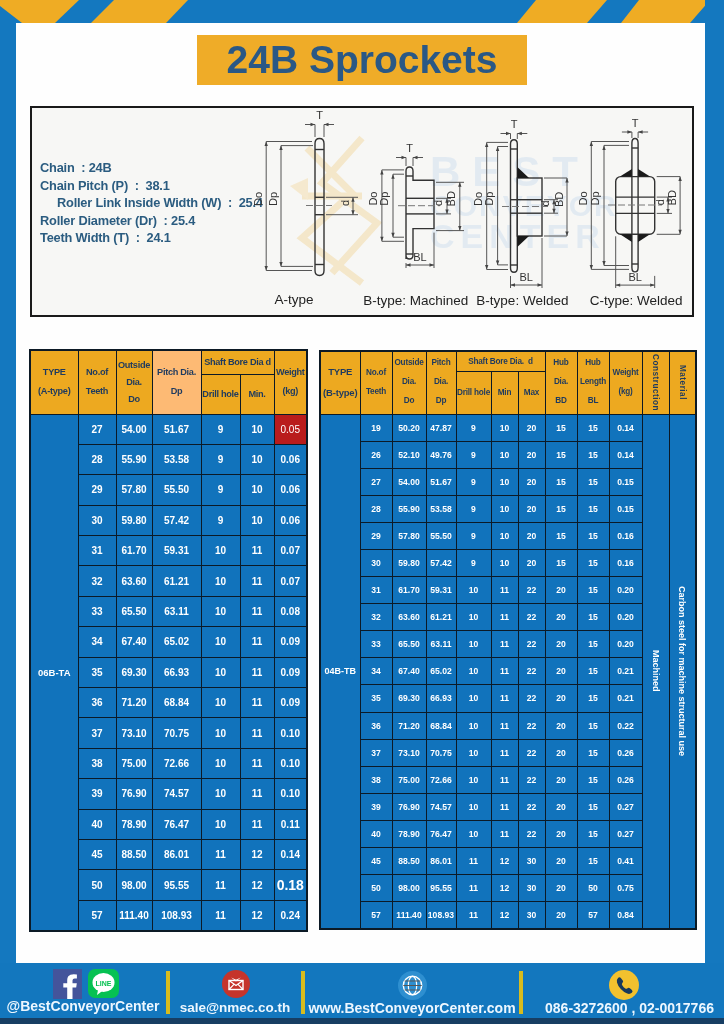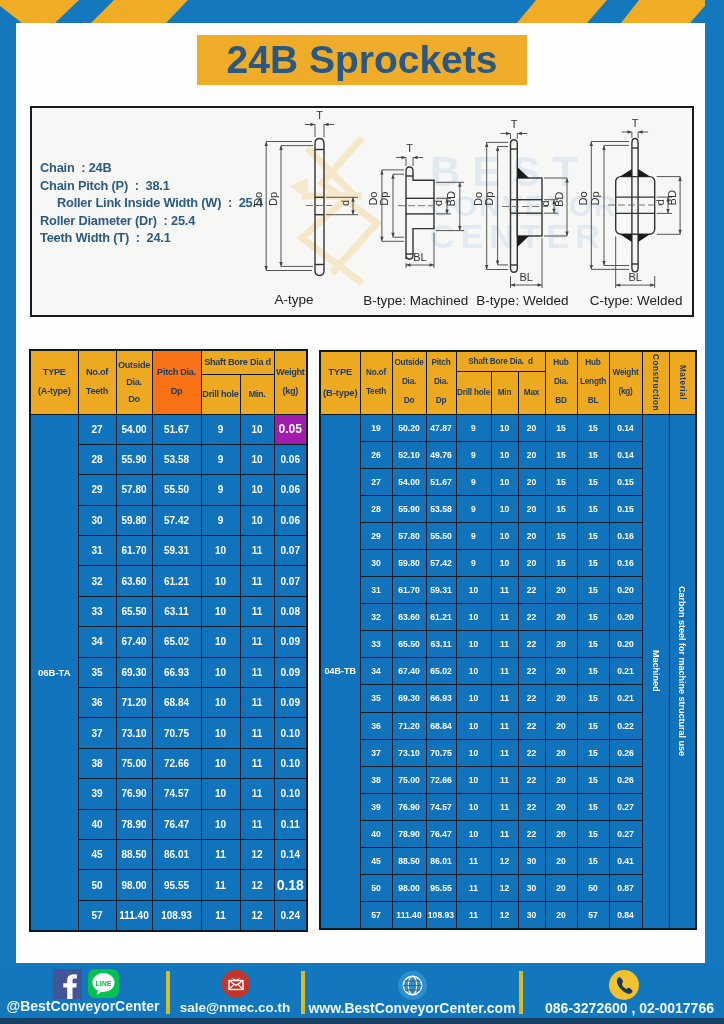--- a/index.html
+++ b/index.html
@@ -261,36 +261,36 @@
       <col style="width:49px">
       <col style="width:39px">
       <col style="width:34px">
       <col style="width:33px">
     </colgroup>
 <tbody>
       <tr style="height:24px;">
 <td rowspan="2" style="background:#EDA920;color:#1E3A5F;font-weight:bold;font-size:9.2px;white-space:nowrap;letter-spacing:-0.3px;border:1.6px solid #0C1A26;line-height:2.1;">TYPE<br>(A-type)</td>
 <td rowspan="2" style="background:#EDA920;color:#1E3A5F;font-weight:bold;font-size:9.2px;white-space:nowrap;letter-spacing:-0.3px;border:1.6px solid #0C1A26;line-height:2.1;">No.of<br>Teeth</td>
 <td rowspan="2" style="background:#EDA920;color:#1E3A5F;font-weight:bold;font-size:9.2px;white-space:nowrap;letter-spacing:-0.3px;border:1.6px solid #0C1A26;line-height:1.8;">Outside<br>Dia.<br>Do</td>
-<td rowspan="2" style="background:#f97316;color:#1E3A5F;font-weight:bold;font-size:9.2px;white-space:nowrap;letter-spacing:-0.3px;border:1.6px solid #0C1A26;line-height:2.1;">Pitch Dia.<br>Dp</td>
+<td rowspan="2" style="background:#fdba74;color:#1E3A5F;font-weight:bold;font-size:9.2px;white-space:nowrap;letter-spacing:-0.3px;border:1.6px solid #0C1A26;line-height:2.1;">Pitch Dia.<br>Dp</td>
 <td colspan="2" style="background:#EDA920;color:#1E3A5F;font-weight:bold;font-size:9.2px;white-space:nowrap;letter-spacing:-0.3px;border:1.6px solid #0C1A26;">Shaft Bore Dia d</td>
 <td rowspan="2" style="background:#EDA920;color:#1E3A5F;font-weight:bold;font-size:9.2px;white-space:nowrap;letter-spacing:-0.3px;border:1.6px solid #0C1A26;line-height:2.1;">Weight<br>(kg)</td>
       </tr>
 <tr style="height:40px;">
         <td style="background:#EDA920;color:#1E3A5F;font-weight:bold;font-size:9.2px;white-space:nowrap;letter-spacing:-0.3px;border:1.6px solid #0C1A26;">Drill hole</td>
         <td style="background:#EDA920;color:#1E3A5F;font-weight:bold;font-size:9.2px;white-space:nowrap;letter-spacing:-0.3px;border:1.6px solid #0C1A26;">Min.</td>
       </tr>
 <tr style="height:30.4px;">
 <td rowspan="17" style="background:#1173BC;color:#fff;font-weight:bold;font-size:10px;border:1.6px solid #0C1A26;font-size:9.5px;">06B-TA</td>
 <td style="background:#1173BC;color:#fff;font-weight:bold;font-size:10px;border:1.6px solid #0C1A26;">27</td>
         <td style="background:#1173BC;color:#fff;font-weight:bold;font-size:10px;border:1.6px solid #0C1A26;">54.00</td>
         <td style="background:#1173BC;color:#fff;font-weight:bold;font-size:10px;border:1.6px solid #0C1A26;">51.67</td>
         <td style="background:#1173BC;color:#fff;font-weight:bold;font-size:10px;border:1.6px solid #0C1A26;">9</td>
         <td style="background:#1173BC;color:#fff;font-weight:bold;font-size:10px;border:1.6px solid #0C1A26;">10</td>
-        <td style="background:#a21caf;color:#fff;font-weight:bold;font-size:12px;border:1.6px solid #0C1A26;">0.05</td>
+        <td style="background:#b91c1c;color:#fff;font-weight:normal;font-size:10px;border:1.6px solid #0C1A26;">0.05</td>
       </tr>
 <tr style="height:30.4px;">
 <td style="background:#1173BC;color:#fff;font-weight:bold;font-size:10px;border:1.6px solid #0C1A26;">28</td>
         <td style="background:#1173BC;color:#fff;font-weight:bold;font-size:10px;border:1.6px solid #0C1A26;">55.90</td>
         <td style="background:#1173BC;color:#fff;font-weight:bold;font-size:10px;border:1.6px solid #0C1A26;">53.58</td>
         <td style="background:#1173BC;color:#fff;font-weight:bold;font-size:10px;border:1.6px solid #0C1A26;">9</td>
         <td style="background:#1173BC;color:#fff;font-weight:bold;font-size:10px;border:1.6px solid #0C1A26;">10</td>
         <td style="background:#1173BC;color:#fff;font-weight:bold;font-size:10px;border:1.6px solid #0C1A26;">0.06</td>
       </tr>
 <tr style="height:30.4px;">
@@ -649,21 +649,21 @@
 </tr>
 <tr style="height:27.1px;">
 <td style="background:#1173BC;color:#fff;font-weight:bold;font-size:8.6px;border:1.6px solid #0C1A26;">50</td>
 <td style="background:#1173BC;color:#fff;font-weight:bold;font-size:8.6px;border:1.6px solid #0C1A26;">98.00</td>
 <td style="background:#1173BC;color:#fff;font-weight:bold;font-size:8.6px;border:1.6px solid #0C1A26;">95.55</td>
 <td style="background:#1173BC;color:#fff;font-weight:bold;font-size:8.6px;border:1.6px solid #0C1A26;">11</td>
 <td style="background:#1173BC;color:#fff;font-weight:bold;font-size:8.6px;border:1.6px solid #0C1A26;">12</td>
 <td style="background:#1173BC;color:#fff;font-weight:bold;font-size:8.6px;border:1.6px solid #0C1A26;">30</td>
 <td style="background:#1173BC;color:#fff;font-weight:bold;font-size:8.6px;border:1.6px solid #0C1A26;">20</td>
 <td style="background:#1173BC;color:#fff;font-weight:bold;font-size:8.6px;border:1.6px solid #0C1A26;">50</td>
-<td style="background:#1173BC;color:#fff;font-weight:bold;font-size:8.6px;border:1.6px solid #0C1A26;">0.87</td>
+<td style="background:#1173BC;color:#fff;font-weight:bold;font-size:8.6px;border:1.6px solid #0C1A26;">0.75</td>
 </tr>
 <tr style="height:27.1px;">
 <td style="background:#1173BC;color:#fff;font-weight:bold;font-size:8.6px;border:1.6px solid #0C1A26;">57</td>
 <td style="background:#1173BC;color:#fff;font-weight:bold;font-size:8.6px;border:1.6px solid #0C1A26;">111.40</td>
 <td style="background:#1173BC;color:#fff;font-weight:bold;font-size:8.6px;border:1.6px solid #0C1A26;">108.93</td>
 <td style="background:#1173BC;color:#fff;font-weight:bold;font-size:8.6px;border:1.6px solid #0C1A26;">11</td>
 <td style="background:#1173BC;color:#fff;font-weight:bold;font-size:8.6px;border:1.6px solid #0C1A26;">12</td>
 <td style="background:#1173BC;color:#fff;font-weight:bold;font-size:8.6px;border:1.6px solid #0C1A26;">30</td>
 <td style="background:#1173BC;color:#fff;font-weight:bold;font-size:8.6px;border:1.6px solid #0C1A26;">20</td>
 <td style="background:#1173BC;color:#fff;font-weight:bold;font-size:8.6px;border:1.6px solid #0C1A26;">57</td>

